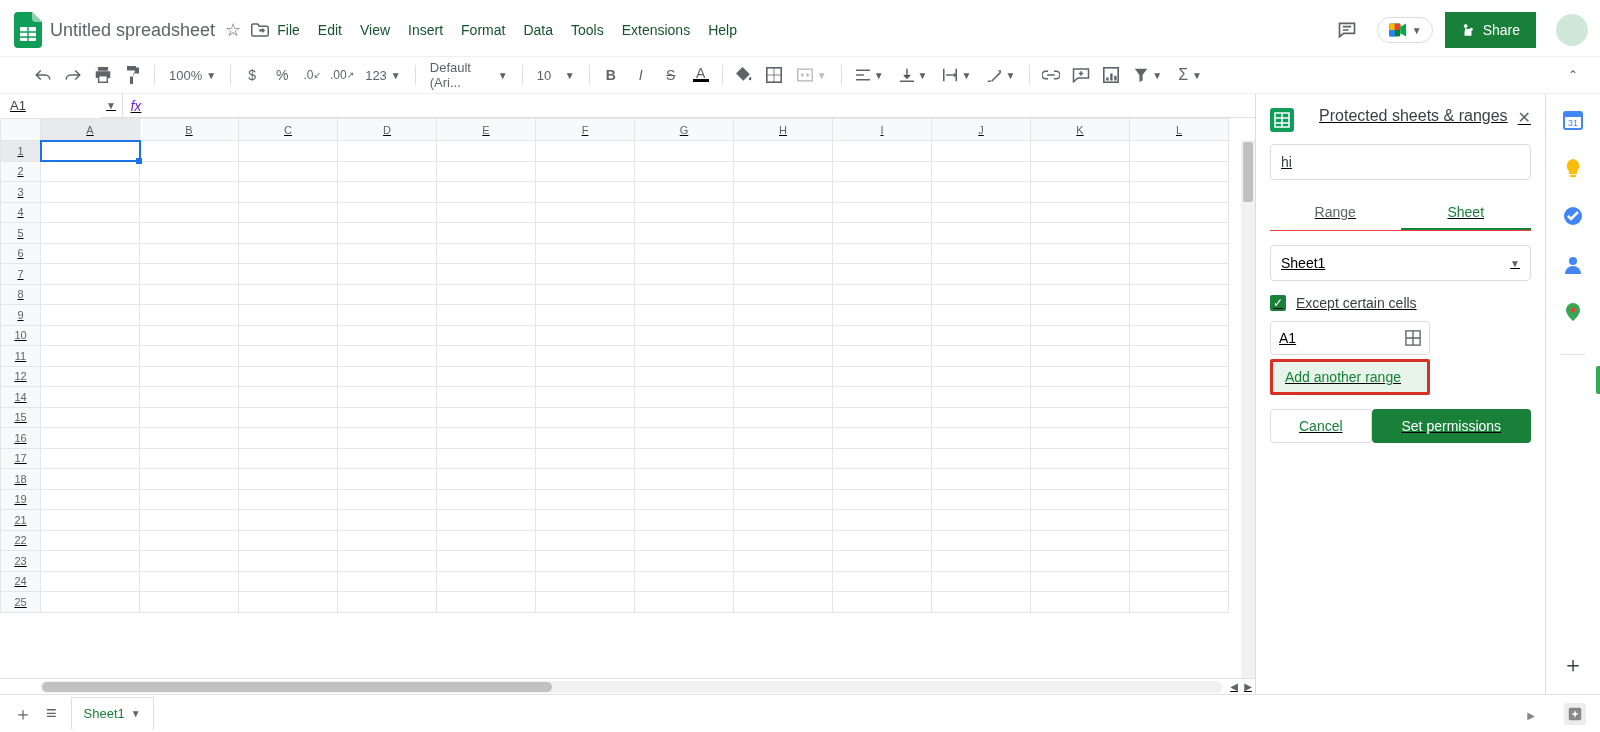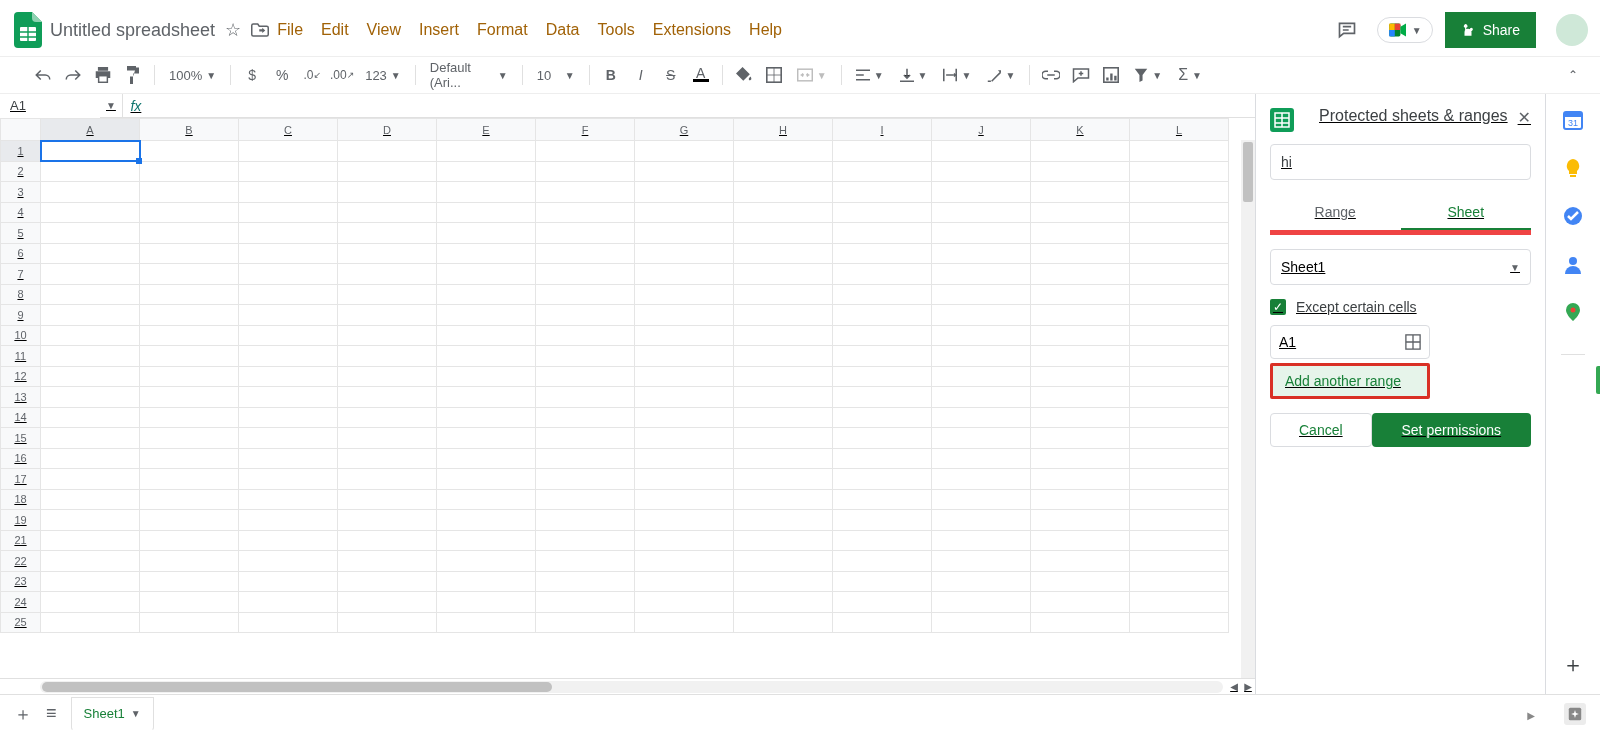--- a/index.html
+++ b/index.html
@@ -11,21 +11,21 @@
 
   
   .titlebar { display:flex; align-items:center; height:56px; padding:4px 12px 0 8px; }
   .logo { width:40px; height:40px; display:flex; align-items:center; justify-content:center; }
   .logo svg { width:28px; height:36px; }
   .title-area { display:flex; flex-direction:row; margin-left:2px; flex:1; }
   .doc-title-row { display:flex; align-items:center; gap:10px; height:24px; }
   .doc-title { font-size:18px; color:#5f6368; }
   .star, .move { color:#5f6368; font-size:18px; }
   .menus { display:flex; gap:2px; height:24px; align-items:center; }
-  .menus span { font-size:16px; color:#a16207; padding:4px 8px; border-radius:4px; cursor:pointer; }
+  .menus span { font-size:14px; color:#14532d; padding:4px 8px; border-radius:4px; cursor:pointer; }
   .right-controls { display:flex; align-items:center; gap:12px; }
   .iconbtn { width:36px; height:36px; display:flex; align-items:center; justify-content:center; color:#5f6368; border-radius:50%; cursor:pointer; }
   .meet { border:1px solid #dadce0; border-radius:18px; padding:4px 10px; display:flex; align-items:center; gap:4px; }
   .share-btn { background:#188038; color:#fff; height:36px; padding:0 16px; border-radius:0; display:flex; align-items:center; gap:8px; font-size:14px; font-weight:500; cursor:pointer; }
   .avatar { width:32px; height:32px; border-radius:50%; background:#cfe8d8; margin-left:8px; }
 
   
   .toolbar { height:38px; border-top:1px solid #eee; border-bottom:1px solid #eee; display:flex; align-items:center; padding:0 10px 0 30px; gap:4px; color:#5f6368; position:relative;}
   .tbtn { width:26px; height:26px; display:flex; align-items:center; justify-content:center; font-size:14px; cursor:pointer; }
   .tsep { width:1px; height:20px; background:#e0e0e0; margin:0 4px; }
@@ -39,21 +39,21 @@
   
   .main { display:flex; height:calc(732px - 56px - 38px - 38px);text-decoration:underline; }
   .sheet-area { flex:1; display:flex; flex-direction:column; border-right:1px solid #dadce0; }
   .side-panel { width:290px; border-right:1px solid #dadce0; display:flex; flex-direction:column; }
   .right-rail { width:54px; display:flex; flex-direction:column; align-items:center; padding-top:16px; gap:28px; position:relative;}
 
   
   .fbar { height:24px; display:flex; align-items:center; border-bottom:1px solid #e0e0e0; }
   .namebox { width:100px; height:24px; border:none; font-size:13px; text-align:left; padding-left:10px; color:#3c4043; outline:none; }
   .namebox-wrap { display:flex; align-items:center; border-right:1px solid #e0e0e0; }
-  .fx { width:26px; font-style:italic; color:#0f766e; text-align:center; font-size:14px; }
+  .fx { width:26px; font-style:italic; color:#6d28d9; text-align:center; font-size:14px; }
 
   
   .grid-wrap { position:relative; flex:1; overflow:hidden; }
   table.grid { border-collapse:collapse; table-layout:fixed; }
   .grid th, .grid td { border:1px solid #e5e5e5; font-size:11px; color:#5f6368; text-align:center; }
   .grid thead th { height:22px; background:#f8f9fa; font-weight:normal; }
   .grid tbody th { width:40px; background:#f8f9fa; font-weight:normal; height:20.5px; }
   .grid td { height:20.5px; }
   .corner { width:40px; background:#f8f9fa; }
   .col { width:99px; }
@@ -70,21 +70,21 @@
   .harrow { width:14px; height:14px; color:#5f6368; font-size:10px; display:flex; align-items:center; justify-content:center;}
 
   
   .sp-head { display:flex; align-items:flex-start; padding:12px 14px 8px; gap:10px;text-align:right; }
   .sp-head .green-ic { width:24px; height:24px; background:#0f9d58; border-radius:3px; display:flex; align-items:center; justify-content:center; margin-top:2px;}
   .sp-head .green-ic svg { width:16px; height:16px; fill:#fff; }
   .sp-title { font-size:16px; color:#3c4043; flex:1; line-height:20px; }
   .sp-close { color:#5f6368; font-size:16px; cursor:pointer; padding-top:2px;}
   .sp-body { padding:0 14px; display:flex; flex-direction:column; }
   .sp-input { height:36px; border:1px solid #dadce0; border-radius:4px; padding:0 10px; font-size:14px; color:#3c4043; outline:none; margin-top:4px; margin-bottom:16px;}
-  .sp-tabs { display:flex; border-bottom:5px solid #ef4444; margin-bottom:14px; }
+  .sp-tabs { display:flex; border-bottom:1px solid #ef4444; margin-bottom:14px; }
   .sp-tab { flex:1; text-align:center; font-size:14px; color:#5f6368; padding:8px 0; cursor:pointer;}
   .sp-tab.active { color:#188038; border-bottom:2px solid #188038; font-weight:500;}
   .sp-select { height:36px; border:1px solid #dadce0; border-radius:4px; padding:0 10px; font-size:14px; display:flex; align-items:center; justify-content:space-between; cursor:pointer; margin-bottom:14px;}
   .sp-check { display:flex; align-items:center; gap:10px; font-size:14px; color:#3c4043; margin-bottom:10px;}
   .sp-check .box { width:16px; height:16px; background:#188038; border-radius:2px; display:flex; align-items:center; justify-content:center;}
   .sp-check .box::after { content:'✓'; color:#fff; font-size:12px; }
   .sp-range-in { height:34px; border:1px solid #dadce0; border-radius:4px; display:flex; align-items:center; padding:0 8px; font-size:14px; gap:8px; width:160px;}
   .sp-range-in .grid-ic { margin-left:auto; color:#5f6368;}
   .sp-addrange { margin-top:4px; height:36px; display:flex; align-items:center; padding:0 12px; font-size:14px; color:#188038; font-weight:500; cursor:pointer; border:3px solid #d93025; border-radius:2px; background:#e6f4ea; width:160px; margin-bottom:14px;}
   .sp-actions { display:flex; }
@@ -534,35 +534,20 @@
               <td></td>
               <td></td>
               <td></td>
               <td></td>
               <td></td>
               <td></td>
               <td></td>
               <td></td>
             </tr>
             <tr>
-              <th>13</th>
-              <td></td>
-              <td></td>
-              <td></td>
-              <td></td>
-              <td></td>
-              <td></td>
-              <td></td>
-              <td></td>
-              <td></td>
-              <td></td>
-              <td></td>
-              <td></td>
-            </tr>
-            <tr>
               <th>14</th>
               <td></td>
               <td></td>
               <td></td>
               <td></td>
               <td></td>
               <td></td>
               <td></td>
               <td></td>
               <td></td>

